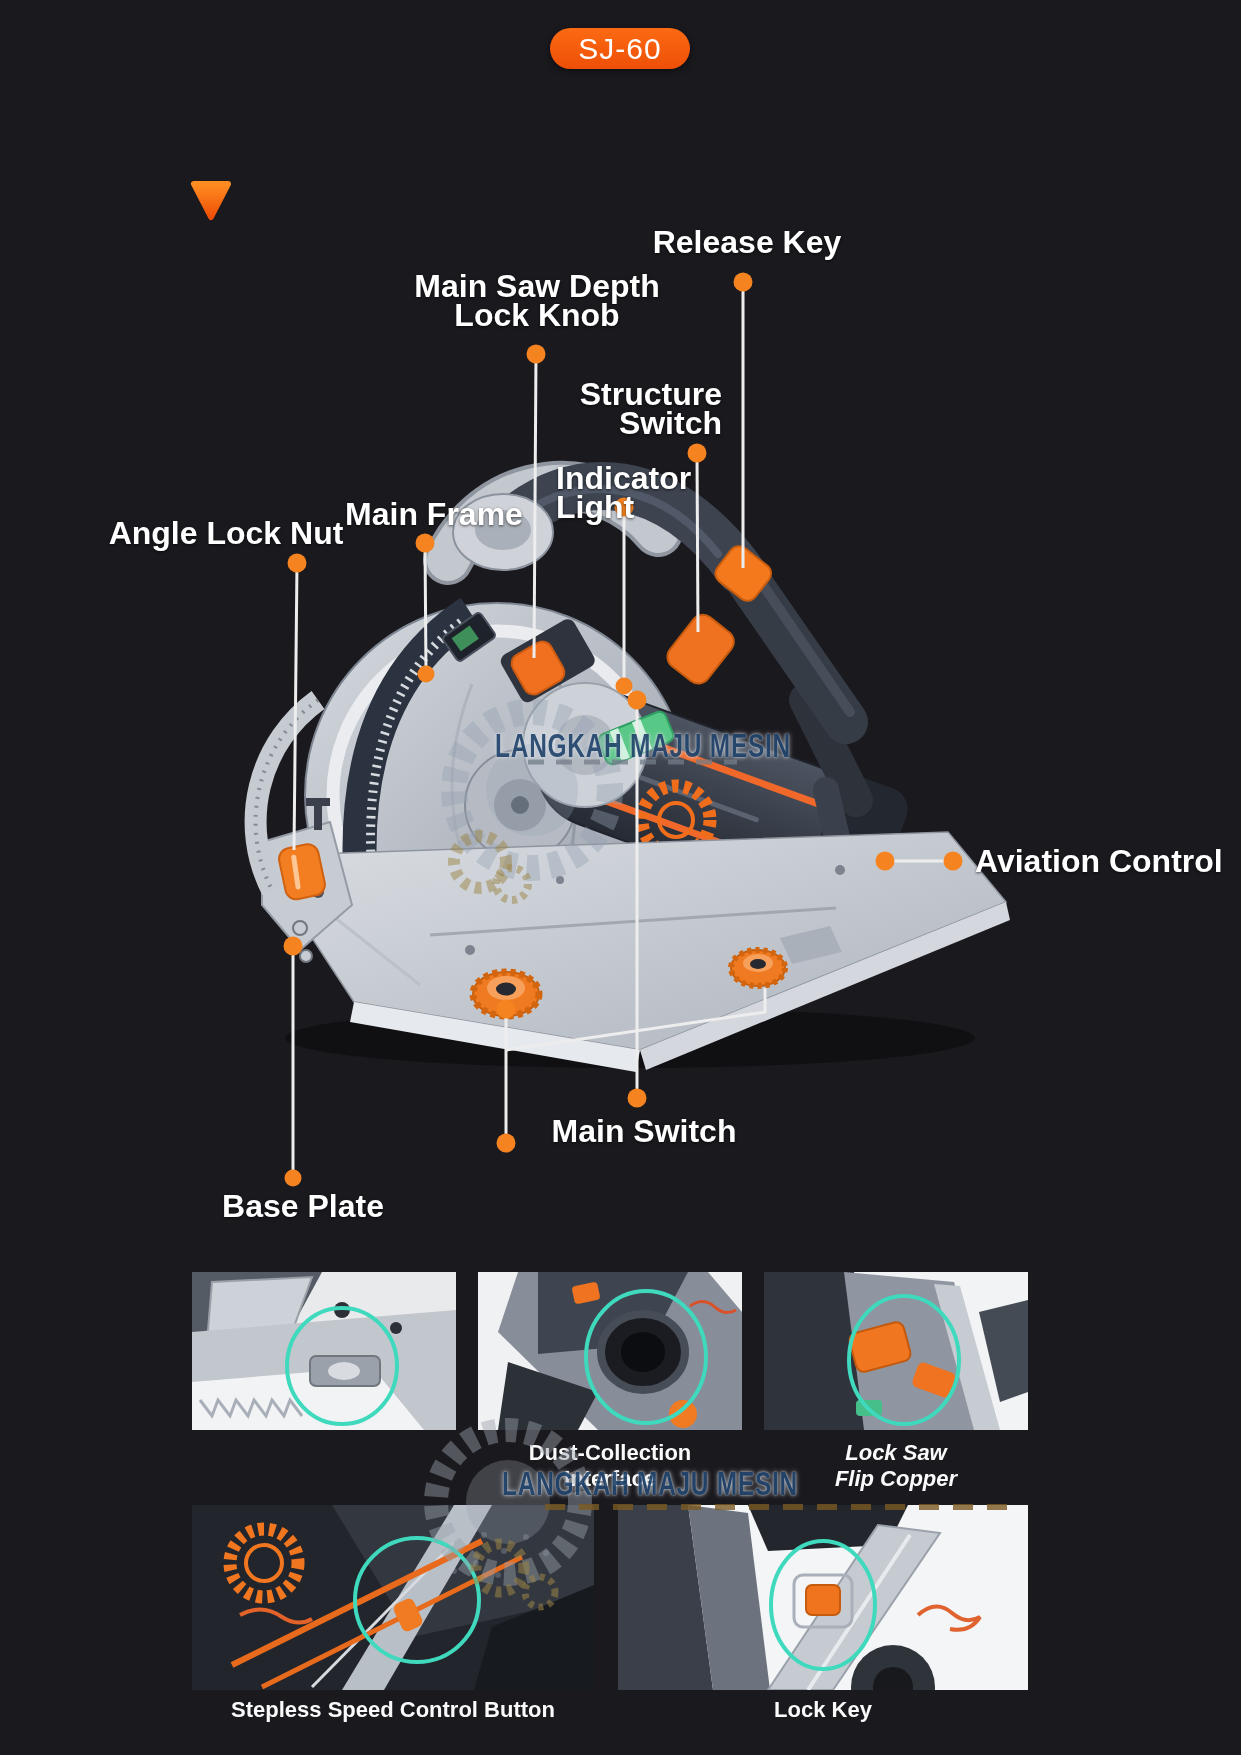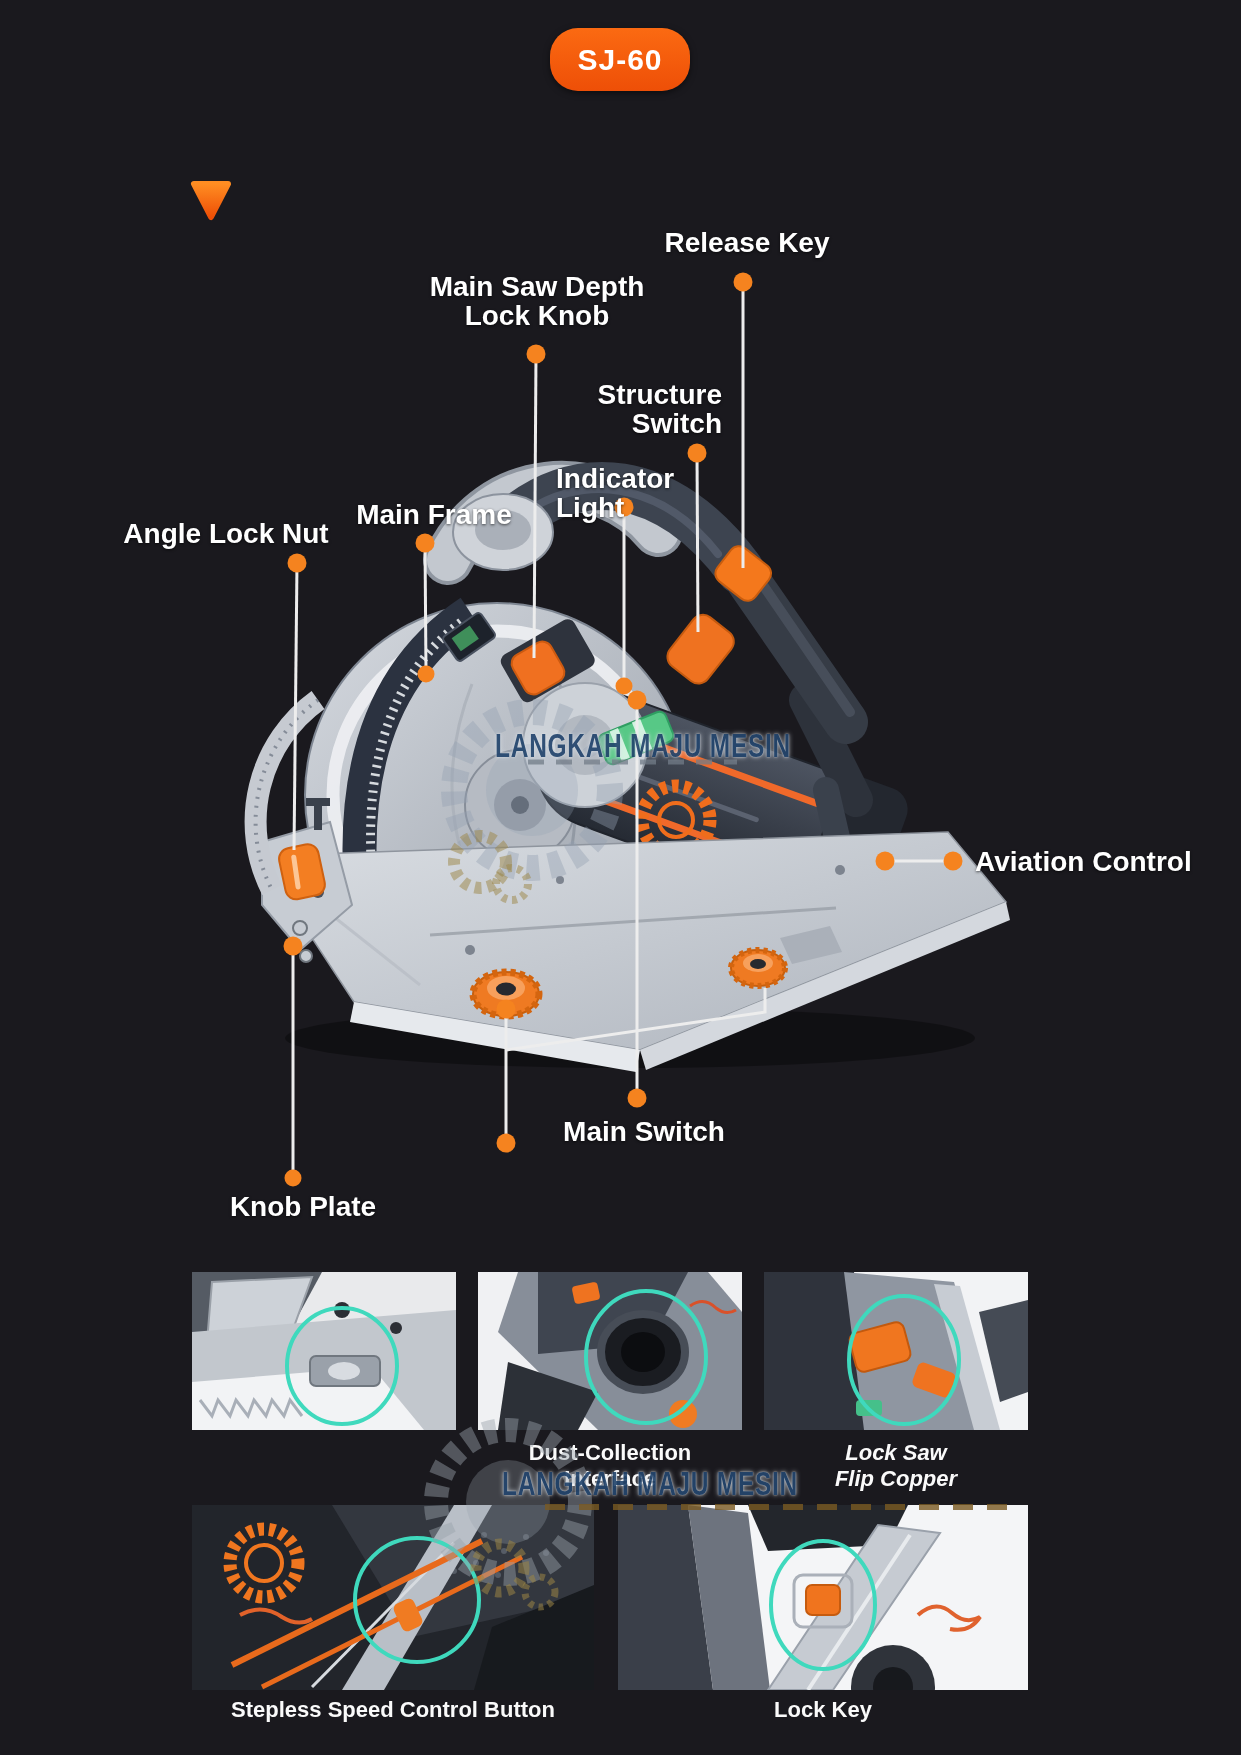--- a/index.html
+++ b/index.html
@@ -1,27 +1,27 @@
 <!DOCTYPE html>
 <html><head>
 <meta charset="utf-8">
 <style>
   html,body{margin:0;padding:0;background:#1a191e;}
   .page{position:relative;width:1241px;height:1755px;background:#1a191e;overflow:hidden;
         font-family:"Liberation Sans", sans-serif;}
   svg{display:block;}
   .abs{position:absolute;}
   
-  .badge{position:absolute;left:550px;top:28px;width:140px;height:63px;border-radius:28px;
+  .badge{position:absolute;left:550px;top:28px;width:140px;height:41px;border-radius:28px;
          background:linear-gradient(180deg,#fb6a12,#ee4f07);display:flex;align-items:center;justify-content:center;
-         color:#ffffff;font-weight:700;font-size:30px;letter-spacing:1px;box-shadow:0 2px 6px rgba(0,0,0,.5);}
+         color:#ffffff;font-weight:400;font-size:30px;letter-spacing:1px;box-shadow:0 2px 6px rgba(0,0,0,.5);}
   .title{position:absolute;left:0;top:94px;width:100%;text-align:center;color:#f1680e;
          font-weight:700;font-size:48px;letter-spacing:4px;}
   
-  .lbl{position:absolute;color:#ffffff;font-weight:700;font-size:28px;line-height:29px;
+  .lbl{position:absolute;color:#ffffff;font-weight:700;font-size:32px;line-height:29px;
        white-space:pre-line;text-shadow:0 1px 3px rgba(0,0,0,.65);}
   .lbl.center{transform:translateX(-50%);text-align:center;}
   .lbl.right{text-align:right;}
   
   .thumb{position:absolute;overflow:hidden;background:#0e0e11;}
   .cap{position:absolute;color:#fafafa;font-weight:700;font-size:22px;line-height:26px;
        transform:translateX(-50%);text-align:center;white-space:pre-line;}
   
   .wm{position:absolute;color:#24466e;font-weight:700;font-size:34px;letter-spacing:1px;
       transform:translate(-50%,-50%) scaleX(.72);white-space:nowrap;opacity:.92;
@@ -226,21 +226,21 @@
   <div class="lbl center" style="left:537px;top:272px;">Main Saw Depth
 Lock Knob</div>
   <div class="lbl right" style="right:519px;top:380px;">Structure
 Switch</div>
   <div class="lbl" style="left:556px;top:464px;">Indicator
 Light</div>
   <div class="lbl center" style="left:434px;top:500px;text-align:center;">Main Frame</div>
   <div class="lbl center" style="left:226px;top:519px;">Angle Lock Nut</div>
   <div class="lbl" style="left:975px;top:847px;">Aviation Control</div>
   <div class="lbl center" style="left:644px;top:1117px;">Main Switch</div>
-  <div class="lbl center" style="left:303px;top:1192px;">Knob Plate</div>
+  <div class="lbl center" style="left:303px;top:1192px;">Base Plate</div>
 
   <div class="thumb" style="left:192px;top:1272px;width:264px;height:158px;">
     <svg width="264" height="158" viewBox="0 0 264 158">
       <rect width="264" height="158" fill="#e9eaec"></rect>
       <polygon points="0,0 130,0 92,70 0,95" fill="#555b64"></polygon>
       <polygon points="20,10 120,5 100,60 15,70" fill="#cdd2d8" stroke="#9aa0a8" stroke-width="2"></polygon>
       <polygon points="0,60 264,38 264,158 0,158" fill="#c2c7cd"></polygon>
       <polygon points="0,110 180,95 232,158 0,158" fill="#f2f3f5"></polygon>
       <path d="M 8 128 l 12 16 l 6 -16 l 12 16 l 6 -16 l 12 16 l 6 -16 l 12 16 l 6 -16 l 12 16 l 6 -16 l 12 16" fill="none" stroke="#a9afb8" stroke-width="3"></path>
       <rect x="118" y="84" width="70" height="30" rx="6" fill="#9aa1aa" stroke="#70777f" stroke-width="2"></rect>

